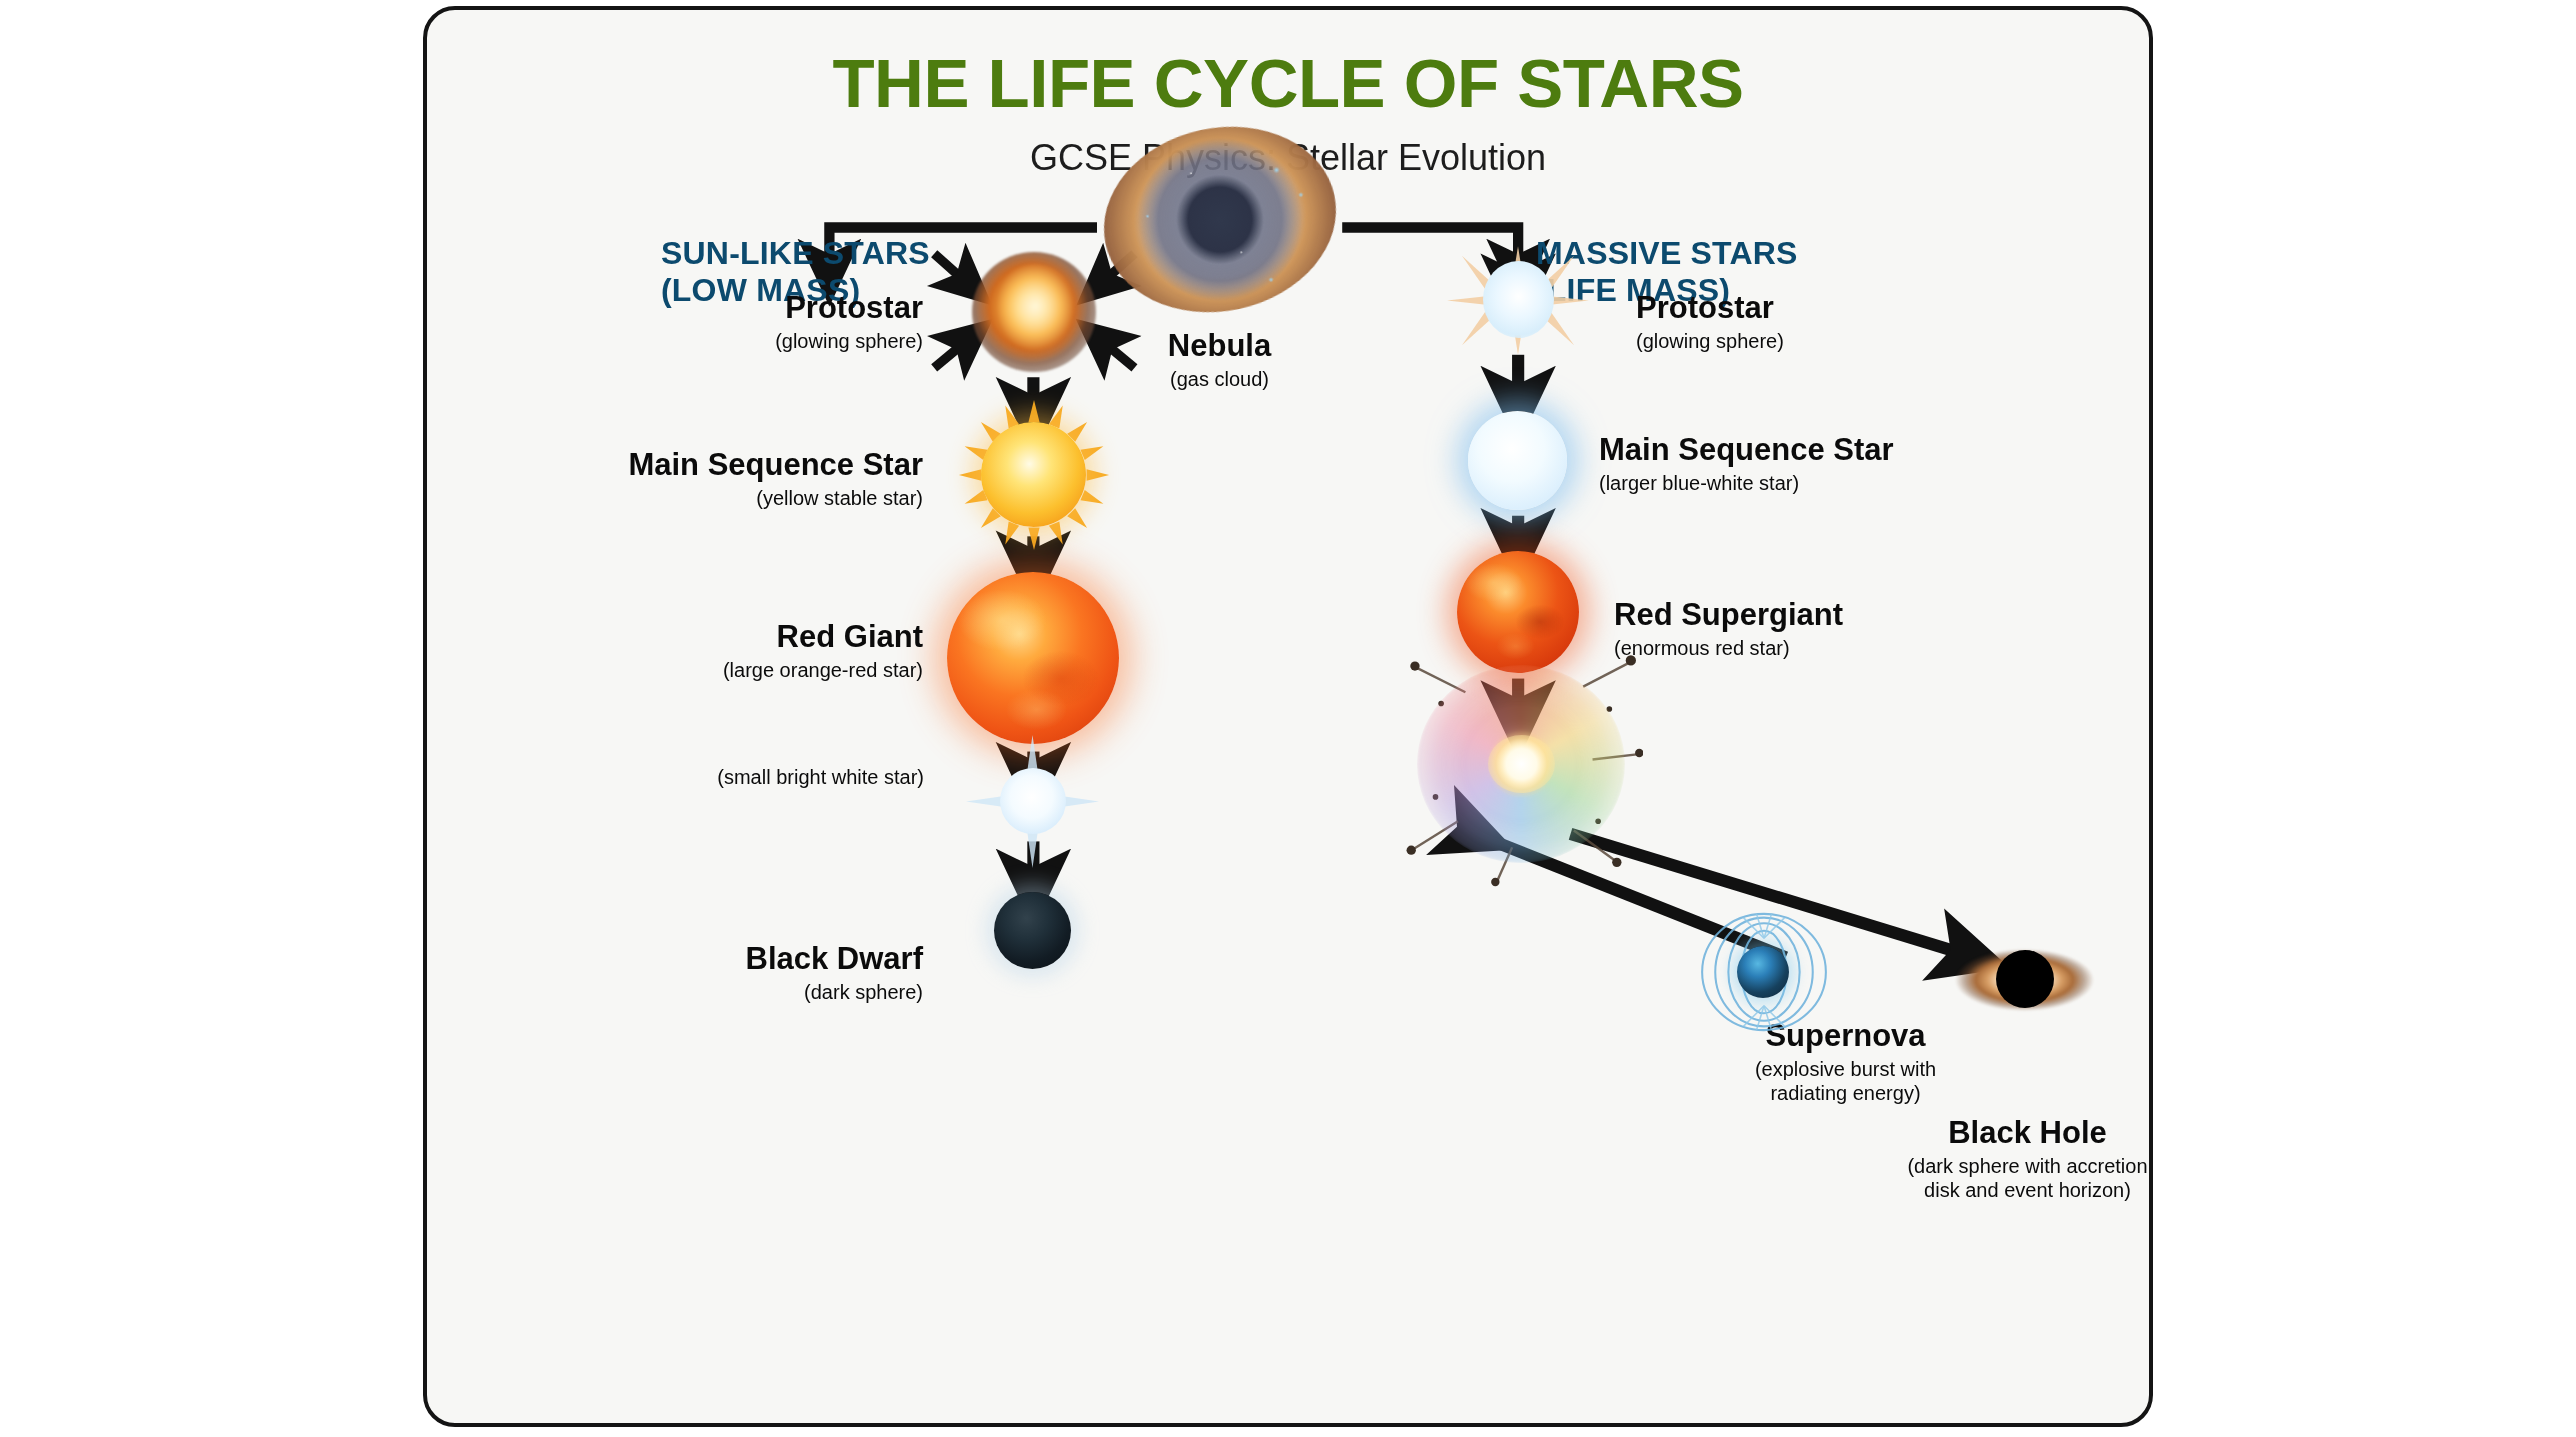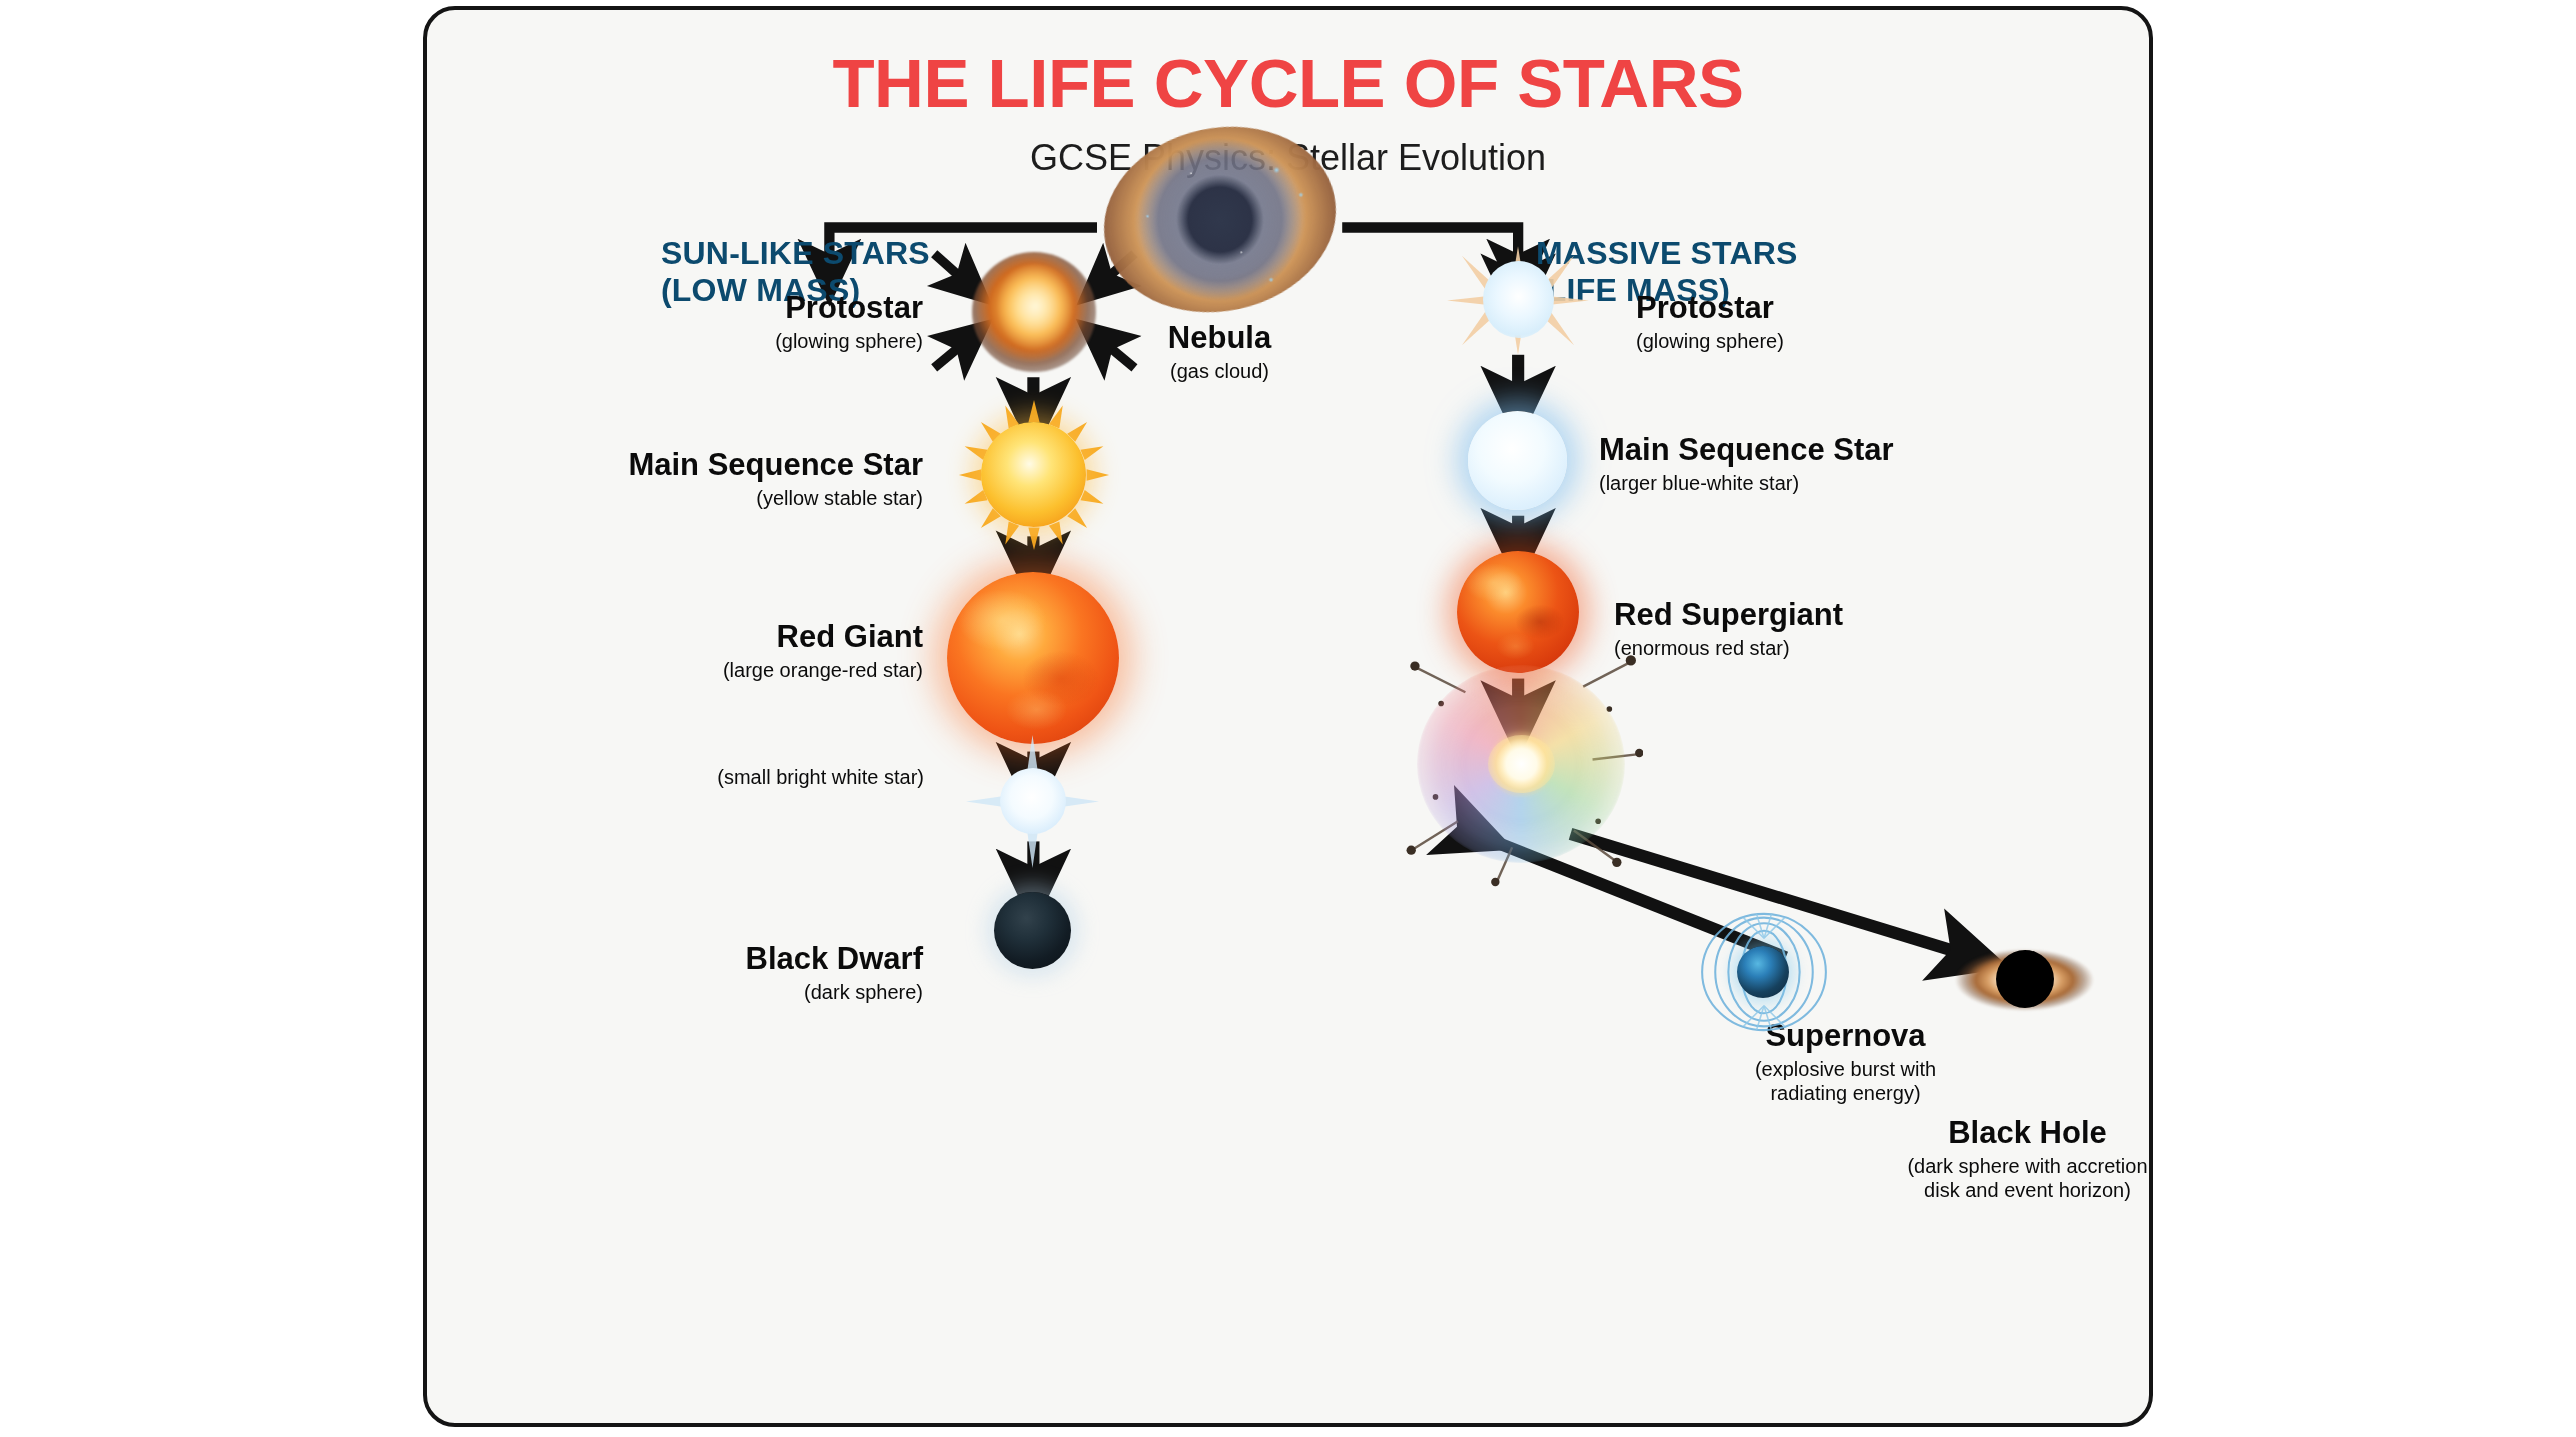--- a/index.html
+++ b/index.html
@@ -29,21 +29,21 @@
 
   
   .title {
     position: absolute;
     left: 0; right: 0;
     top: 34px;
     text-align: center;
     font-size: 69px;
     font-weight: bold;
     letter-spacing: -0.5px;
-    color: #ef4444;
+    color: #4d7c0f;
   }
   .subtitle {
     position: absolute;
     left: 0; right: 0;
     top: 127px;
     text-align: center;
     font-size: 36px;
     color: #1d1d1d;
   }
 
@@ -270,21 +270,21 @@
   <div class="col-head" id="head-left">
     <div>SUN-LIKE STARS</div>
     <div>(LOW MASS)</div>
   </div>
   <div class="col-head" id="head-right">
     <div>MASSIVE STARS</div>
     <div>(LIFE MASS)</div>
   </div>
 
   <div class="art" id="nebula-art"></div>
-  <div class="label center-al" style="left:657px; top:309px; width:271px;">
+  <div class="label center-al" style="left:657px; top:317px; width:271px;">
     <div class="name">Nebula</div>
     <div class="desc">(gas cloud)</div>
   </div>
 
   <div class="art" id="proto-left-art"></div>
   <div class="label right-al" style="left:140px; top:279px; width:356px;">
     <div class="name">Protostar</div>
     <div class="desc">(glowing sphere)</div>
   </div>
 

